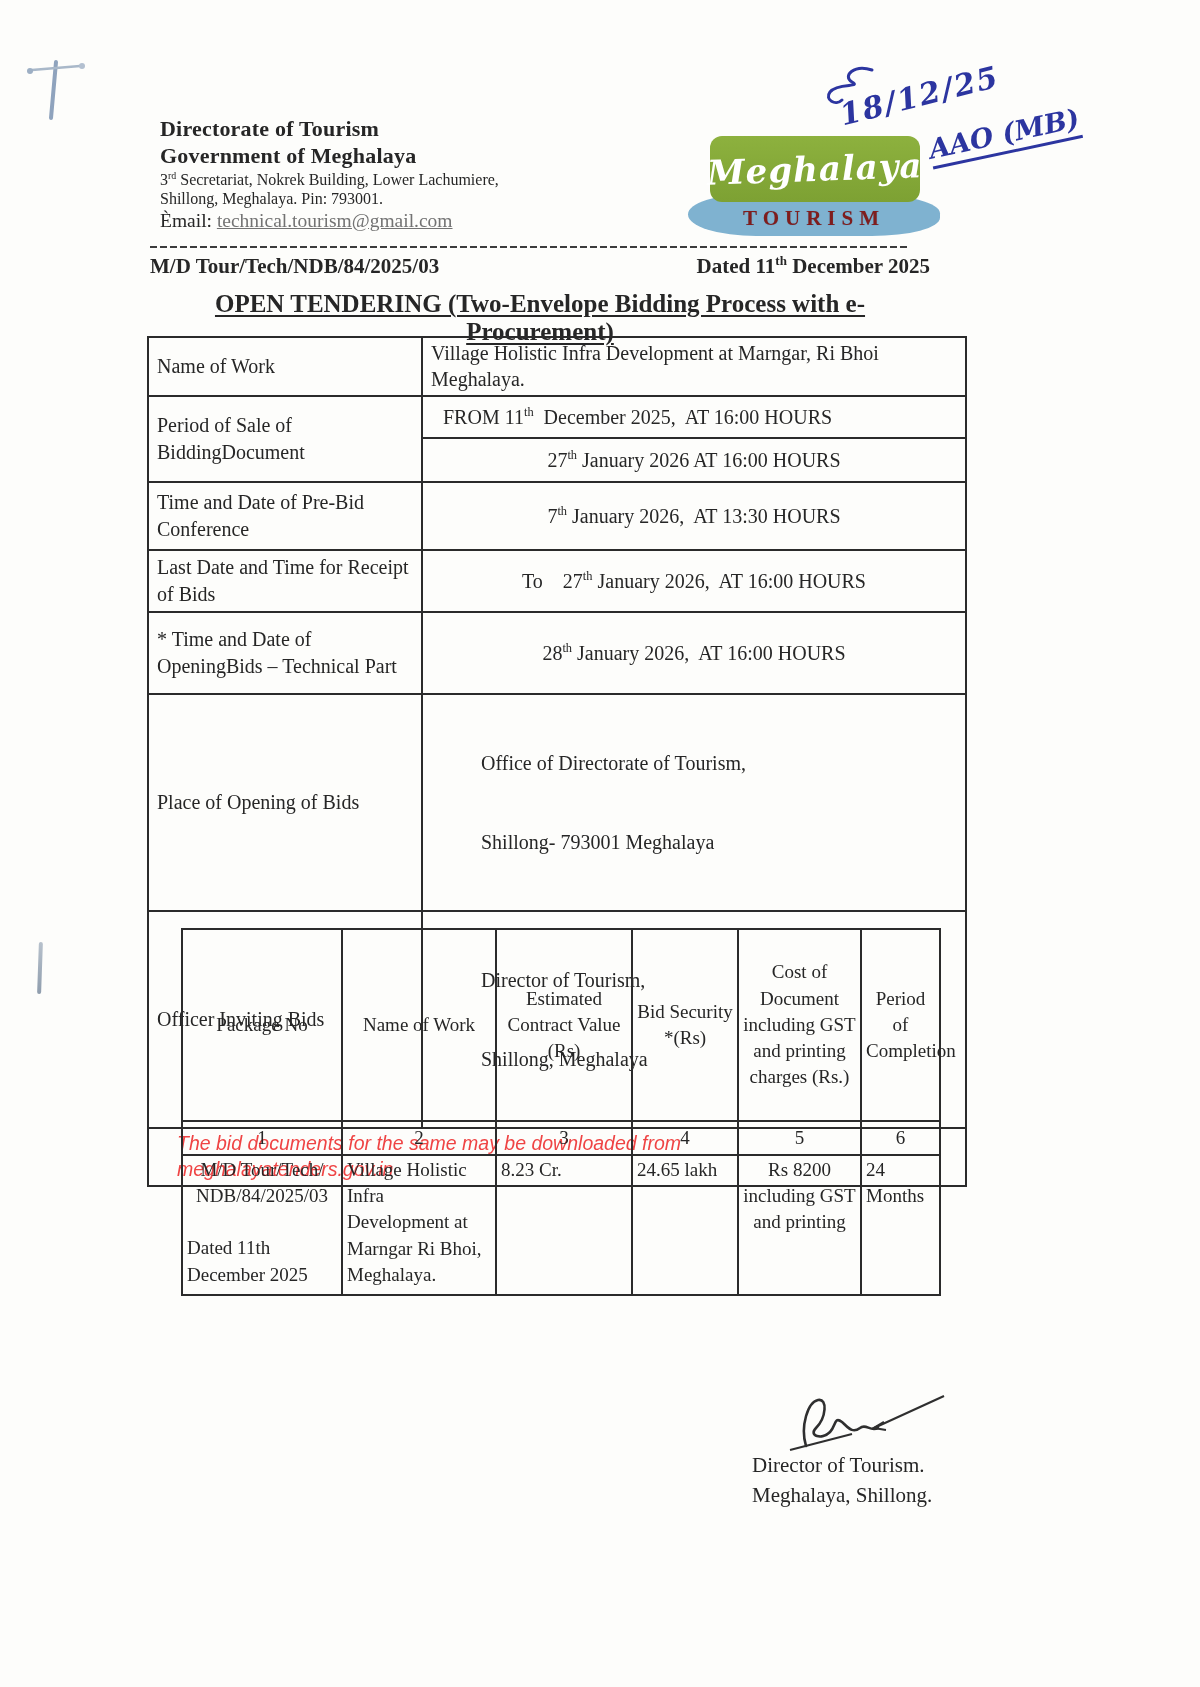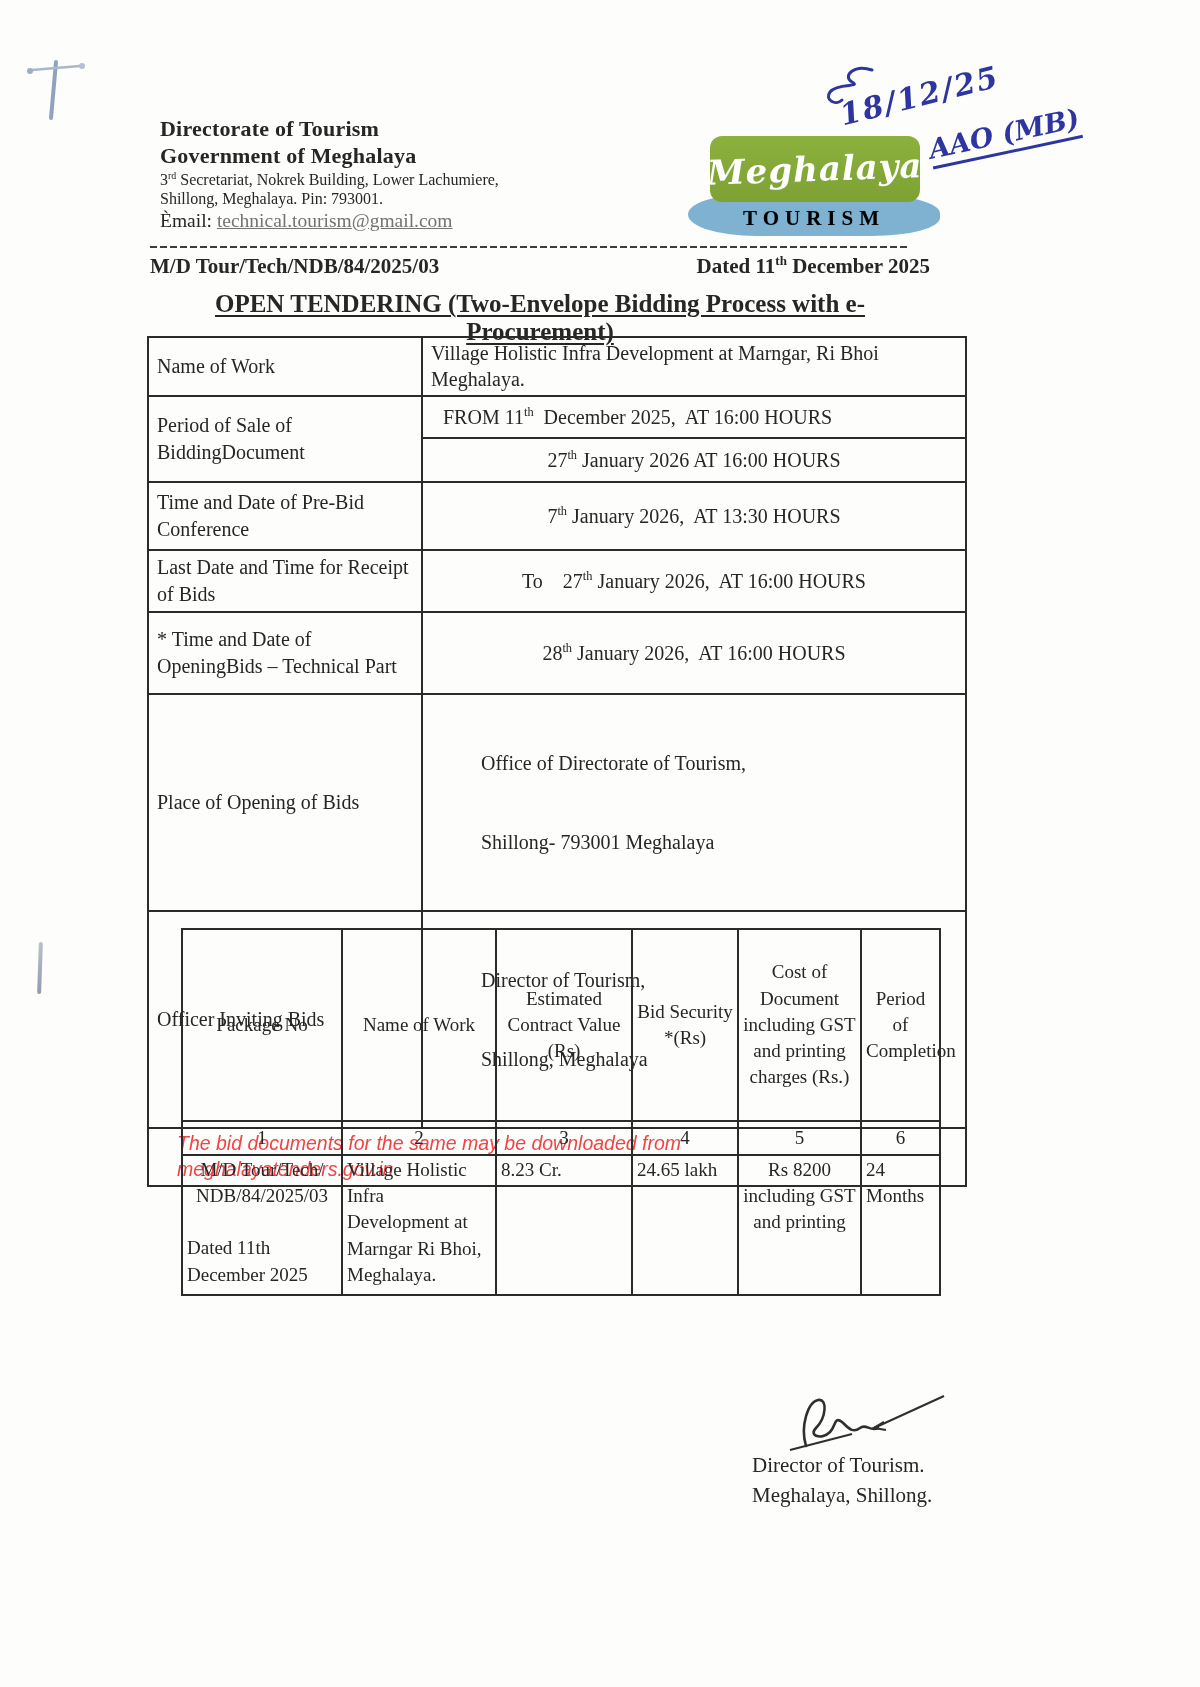--- a/index.html
+++ b/index.html
@@ -19,21 +19,21 @@
   .email-link{color:#737373;text-decoration:underline;}
   sup{font-size:62%;line-height:0;}
   
   .logo-block{position:absolute;left:688px;top:136px;width:252px;height:104px;}
   .logo-banner{
     position:absolute;left:0;top:58px;width:252px;height:42px;
     background:#7fb2d0;border-radius:46% 54% 50% 50% / 90% 85% 80% 95%;
     display:flex;align-items:center;justify-content:center;
   }
   .logo-banner span{
-    font-family:"Liberation Serif",serif;font-weight:bold;color:#000000;
+    font-family:"Liberation Serif",serif;font-weight:bold;color:#7f1d1d;
     font-size:21px;letter-spacing:6px;margin-top:6px;text-shadow:0 0 1px #5d93b4;
   }
   .logo-box{
     position:absolute;left:22px;top:0;width:210px;height:66px;
     background:linear-gradient(180deg,#8db13e 0%,#7da133 100%);
     border-radius:12px;display:flex;align-items:center;justify-content:center;
   }
   .logo-box span{
     color:#fff;font-family:"DejaVu Serif",serif;font-style:italic;font-weight:bold;
     font-size:34px;letter-spacing:1px;transform:rotate(-2deg);

